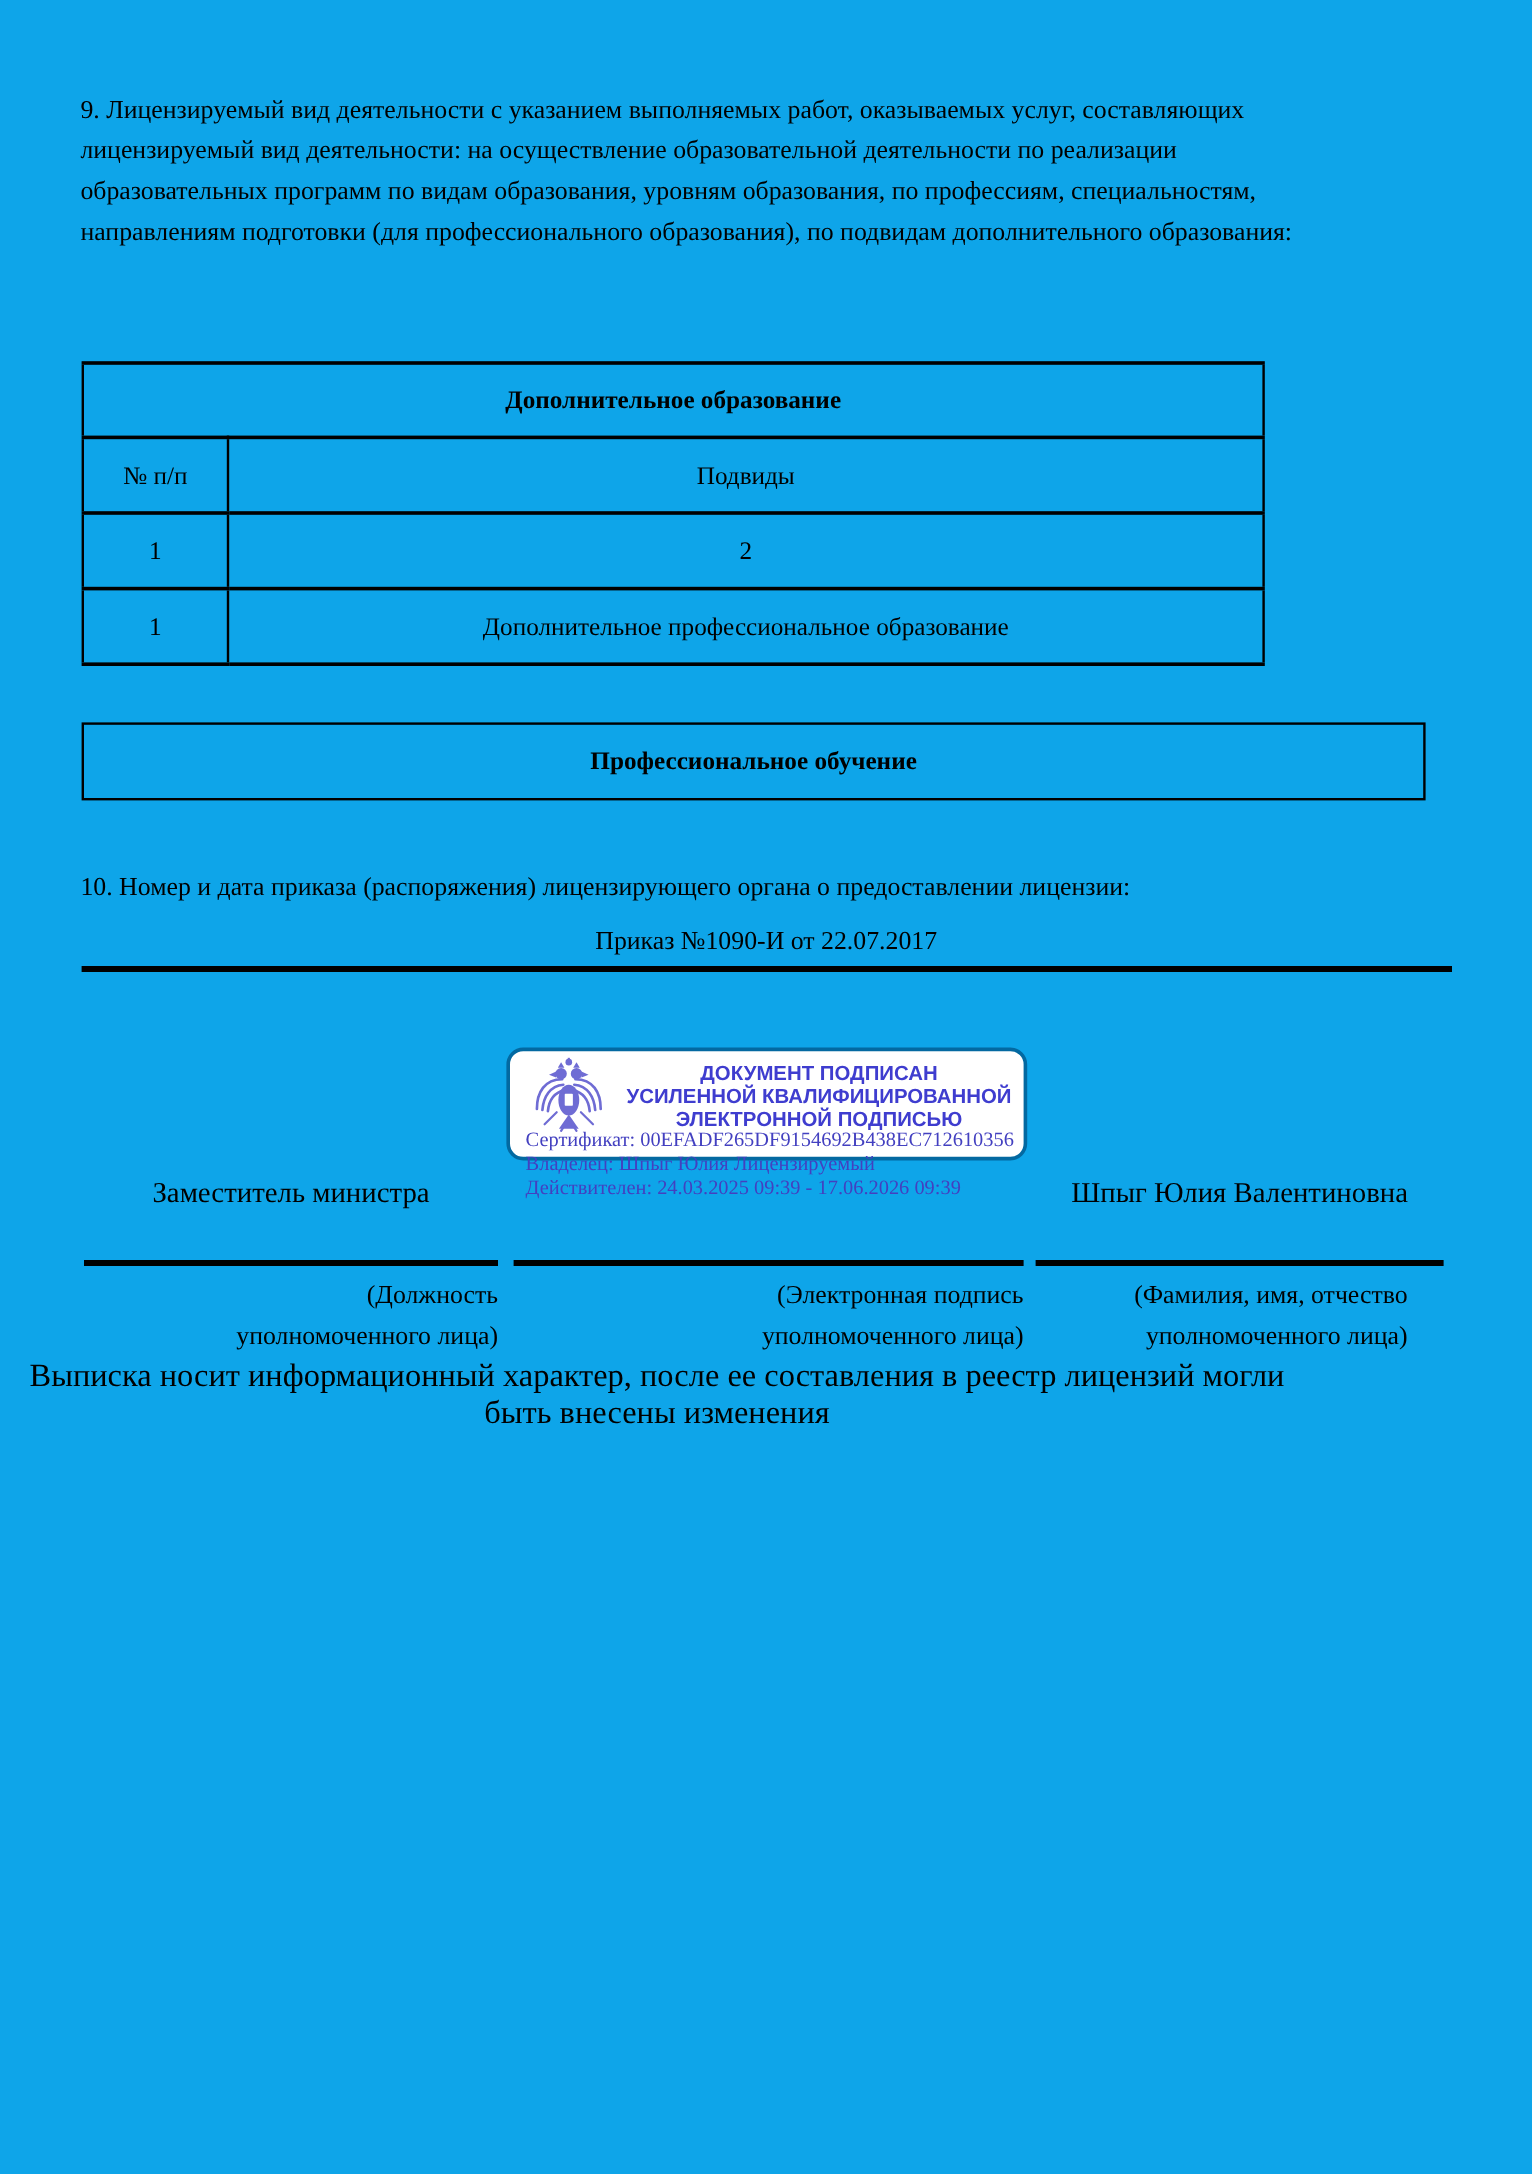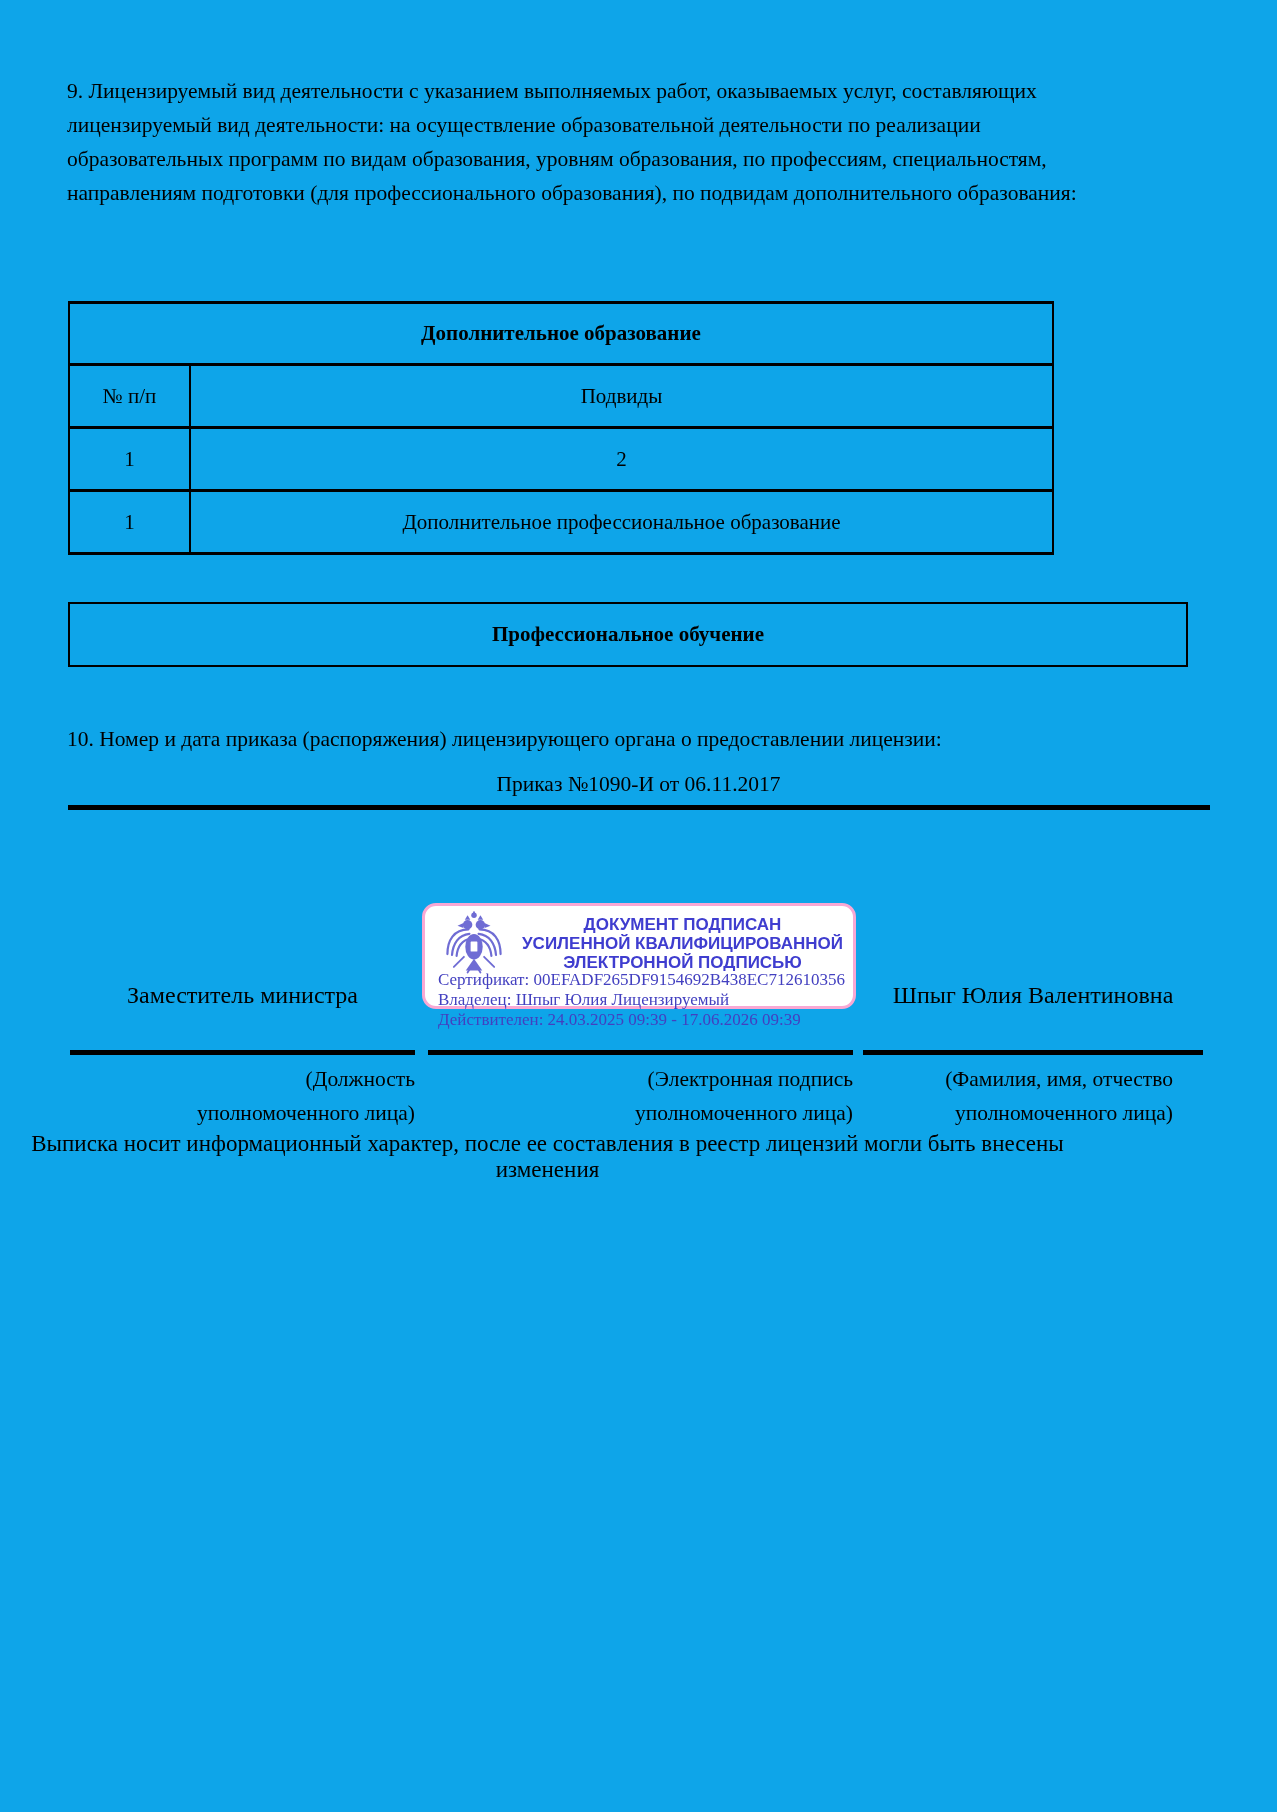--- a/index.html
+++ b/index.html
@@ -34,22 +34,22 @@
   .prof-box {
     position:absolute; left:68px; top:602px; width:1120px; height:65px;
     border:2px solid #000;
     display:flex; align-items:center; justify-content:center;
     font-weight:bold; font-size:21px;
   }
 
   .hrule { position:absolute; left:68px; top:805px; width:1142px; height:5px; background:#000; }
 
   .stamp {
-    position:absolute; left:422px; top:903px; width:434px; height:106px;
-    border:3px solid #f9a8d4; border-radius:14px;
+    position:absolute; left:422px; top:873px; width:434px; height:94px;
+    border:3px solid #0369a1; border-radius:14px;
     background:#fff;
   }
   .stamp-eagle { position:absolute; left:15px; top:5px; }
   .stamp-header {
     position:absolute; left:92px; right:5px; top:9px;
     text-align:center;
     font-family:"Liberation Sans", sans-serif;
     font-weight:bold; font-size:17px; line-height:19px;
     color:#3f3dcf;
   }
@@ -68,21 +68,21 @@
   .sig-line.l1 { left:70px;  width:345px; }
   .sig-line.l2 { left:428px; width:425px; }
   .sig-line.l3 { left:863px; width:340px; }
   .sig-label { position:absolute; top:1062px; text-align:right; font-size:21.5px; line-height:34px; }
   .sig-label.left  { left:70px;  width:345px; }
   .sig-label.mid   { left:428px; width:425px; }
   .sig-label.right { left:833px; width:340px; }
 
   .footer-note {
     position:absolute; left:0; top:1131px; width:1095px;
-    text-align:center; font-size:23px;
+    text-align:center; font-size:27px;
   }
 </style>
 </head>
 <body>
 
 <div class="page">
 
   <div class="para p9">9. Лицензируемый вид деятельности с указанием выполняемых работ, оказываемых услуг, составляющих лицензируемый вид деятельности: на осуществление образовательной деятельности по реализации образовательных программ по видам образования, уровням образования, по профессиям, специальностям, направлениям подготовки (для профессионального образования), по подвидам дополнительного образования:</div>
 
   <table class="edu-table">
@@ -103,21 +103,21 @@
       <td>Дополнительное профессиональное образование</td>
     </tr>
   </tbody>
     </table>
 
   <div class="prof-box">
     <span>Профессиональное обучение</span>
   </div>
 
   <div class="para p10">10. Номер и дата приказа (распоряжения) лицензирующего органа о предоставлении лицензии:</div>
-  <div class="order-line">Приказ №1090-И от 06.11.2017</div>
+  <div class="order-line">Приказ №1090-И от 22.07.2017</div>
 
   <div class="hrule"></div>
 
   <div class="stamp">
     <span class="stamp-eagle">
       <svg width="68" height="66" viewBox="0 0 72 72">
         <g stroke="#6f6cd4" fill="none" stroke-width="2.4" stroke-linecap="round">
           <path d="M30 20 C14 20 7 32 7 47"></path>
           <path d="M31 25 C19 26 13 36 12 48"></path>
           <path d="M32 30 C23 32 18 39 17 49"></path>

